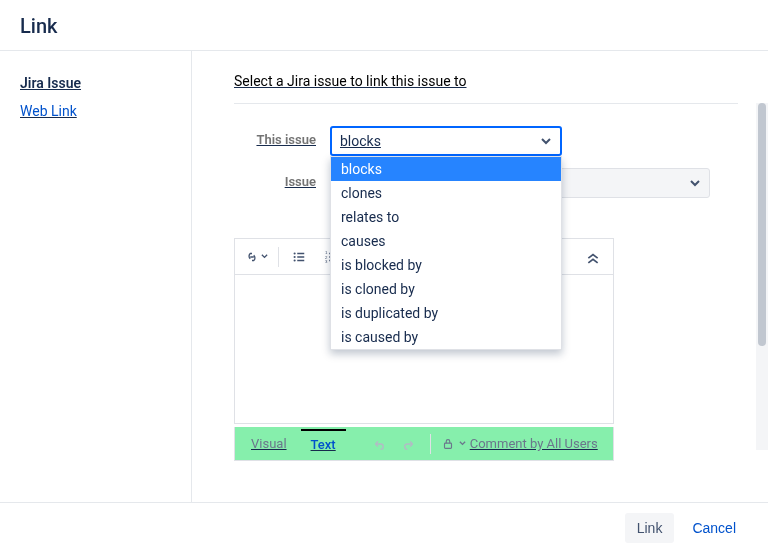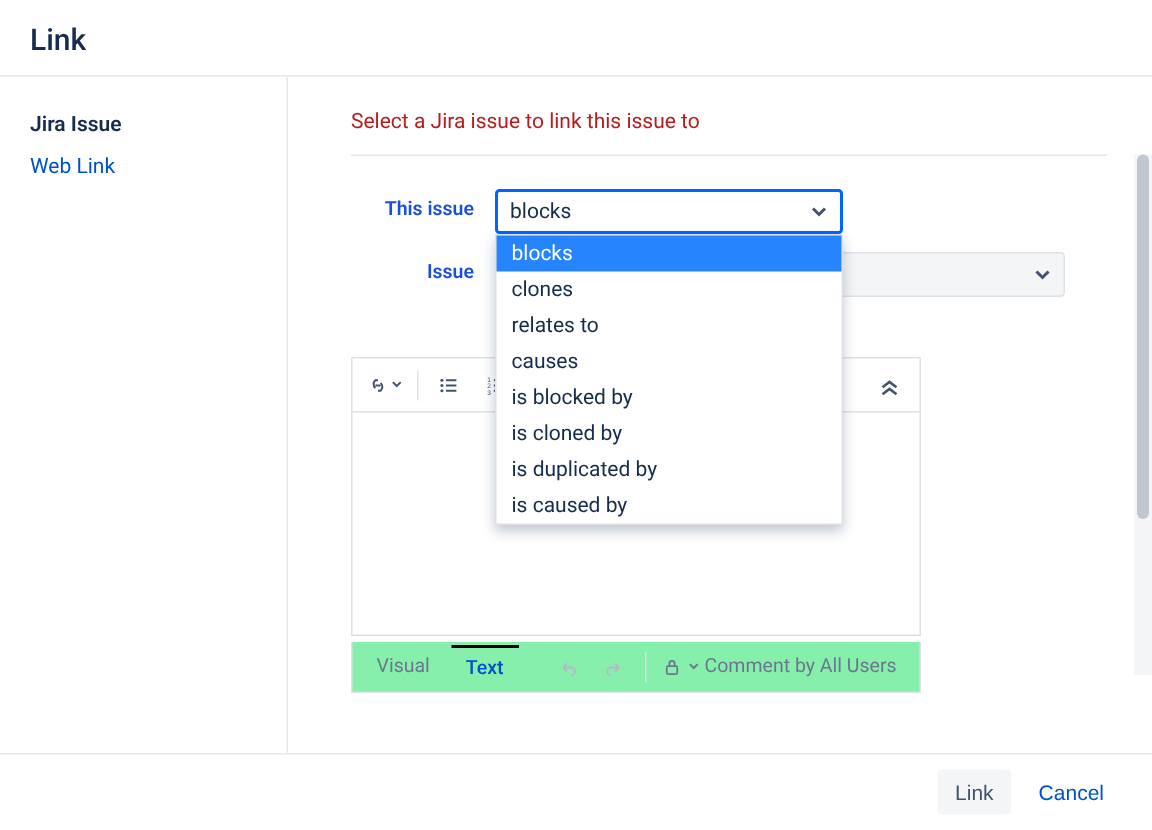--- a/index.html
+++ b/index.html
@@ -26,20 +26,21 @@
     .header-title {
       font-size: 20px;
       font-weight: 500;
       color: #172b4d;
     }
     .body {
       flex: 1;
       display: flex;
       overflow: hidden;
       position: relative;
+      text-decoration: underline;
     }
     .sidebar {
       width: 192px;
       border-right: 1px solid #e5e8ec;
       padding-top: 18px;
     }
     .sidebar-item {
       padding: 6px 20px;
       cursor: pointer;
       color: #0052cc;
@@ -65,39 +66,39 @@
     .scrollbar-thumb {
       position: absolute;
       left: 2px;
       top: 0;
       width: 8px;
       height: 70%;
       background: #c1c7d0;
       border-radius: 4px;
     }
     .instruction {
-      color: #b91c1c;
+      color: #000000;
       margin-bottom: 14px;
     }
     .divider {
       border: 0;
       border-top: 1px solid #e5e8ec;
       margin-bottom: 22px;
     }
     .form-row {
       display: flex;
       align-items: flex-start;
       margin-bottom: 12px;
     }
     .form-label {
       width: 96px;
       text-align: right;
       padding-right: 14px;
       padding-top: 6px;
-      color: #1d4ed8;
+      color: #737373;
       font-weight: 600;
       font-size: 13px;
     }
     .form-field {
       flex: 1;
       position: relative;
     }
     .select-box {
       width: 232px;
       height: 30px;

